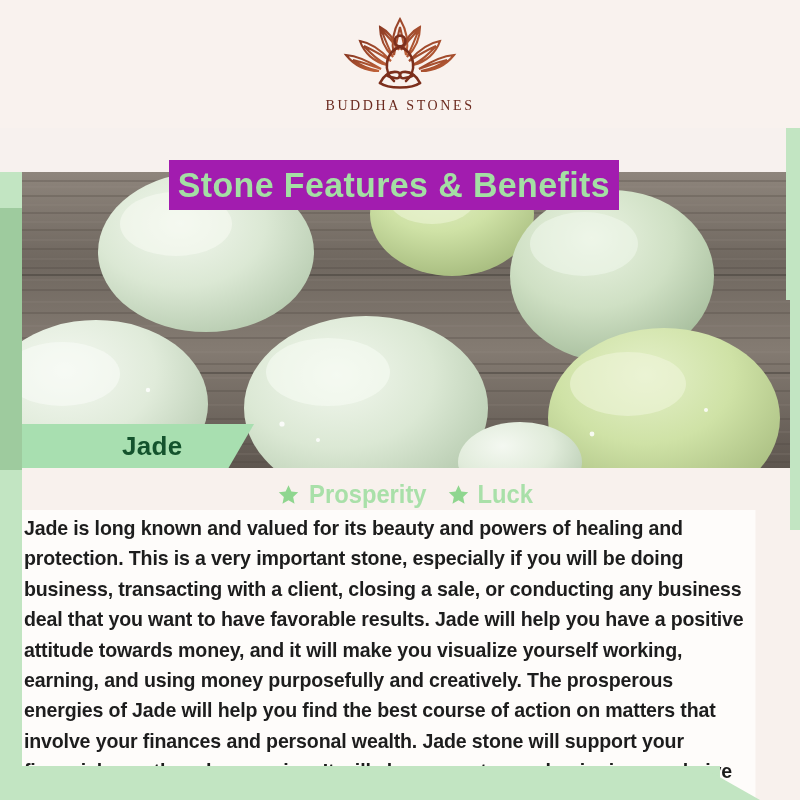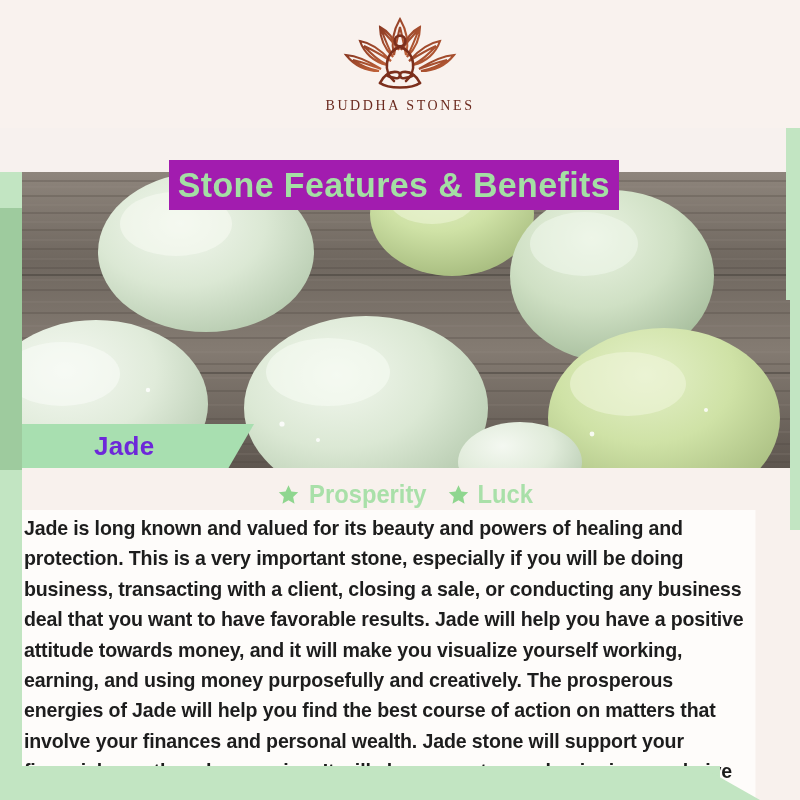--- a/index.html
+++ b/index.html
@@ -162,24 +162,24 @@
     top: 424px;
     width: 232px;
     height: 44px;
     background: #a8dfb0;
     clip-path: polygon(0 0, 100% 0, 89% 100%, 0 100%);
     display: flex;
     align-items: center;
     z-index: 8;
   }
   .jade-text {
-    margin-left: 72px;
+    margin-left: 100px;
     font-size: 26px;
     font-weight: bold;
-    color: #6d28d9;
+    color: #14532d;
     letter-spacing: 0.3px;
   }
 
   
   .content {
     position: absolute;
     left: 0;
     top: 468px;
     width: 800px;
     height: 332px;

